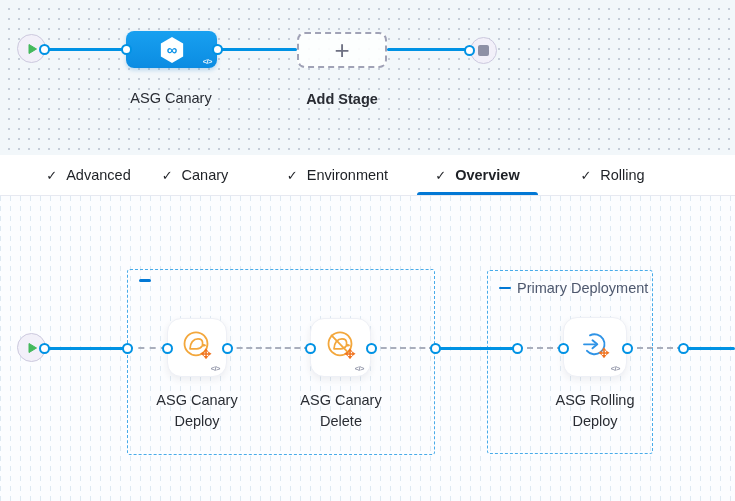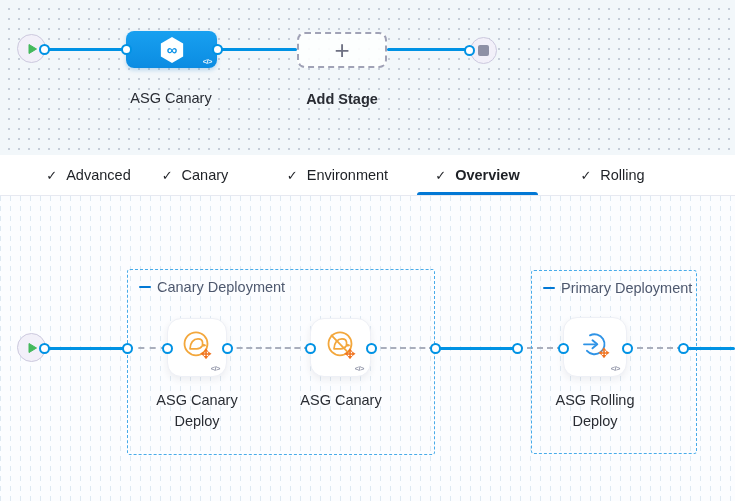--- a/index.html
+++ b/index.html
@@ -140,25 +140,24 @@
 
   <div class="dline" style="left:127px;top:347px;width:40px;"></div>
   <div class="dline" style="left:227px;top:347px;width:83px;"></div>
   <div class="dline" style="left:371px;top:347px;width:64px;"></div>
   <div class="dline" style="left:517px;top:347px;width:46px;"></div>
   <div class="dline" style="left:627px;top:347px;width:56px;"></div>
 
   <div class="group" style="left:127px;top:269px;width:308px;height:186px;">
     <div class="group-header">
       <div class="collapse-dash"></div>
-      <div class="group-title">Canary Deployment</div>
-    </div>
-  </div>
-
-  <div class="group" style="left:531px;top:270px;width:166px;height:184px;">
+    </div>
+  </div>
+
+  <div class="group" style="left:487px;top:270px;width:166px;height:184px;">
     <div class="group-header">
       <div class="collapse-dash"></div>
       <div class="group-title">Primary Deployment</div>
     </div>
   </div>
 
   <div class="step-node" style="left:167px;top:318px;width:60px;height:59px;">
     <svg class="step-icon" width="36" height="36" viewBox="0 0 36 36">
       <circle cx="17" cy="16" r="11.5" fill="none" stroke="#f3a73c" stroke-width="1.8"></circle>
       <path d="M11 21c0-6 3.5-10 8-10 2.8 0 4.6 1.8 4.6 4.2 0 .5-.1.9-.2 1.3l2.7 1-3 .6c-.9 2-3 2.9-5.4 2.9z" fill="none" stroke="#f3a73c" stroke-width="1.7" stroke-linejoin="round"></path>
@@ -219,19 +218,20 @@
   <div class="port" style="left:557.5px;top:342.5px;"></div>
   <div class="port" style="left:621.5px;top:342.5px;"></div>
   <div class="port" style="left:677.5px;top:342.5px;"></div>
 
   <div class="steplabel" style="left:127px;top:390px;">
     <div>ASG Canary</div>
     <div>Deploy</div>
   </div>
   <div class="steplabel" style="left:271px;top:390px;">
     <div>ASG Canary</div>
+    <div>Delete</div>
   </div>
   <div class="steplabel" style="left:525px;top:390px;text-align:center;">
     <div>ASG Rolling</div>
     <div>Deploy</div>
   </div>
 
 </div>
 
 </body></html>

